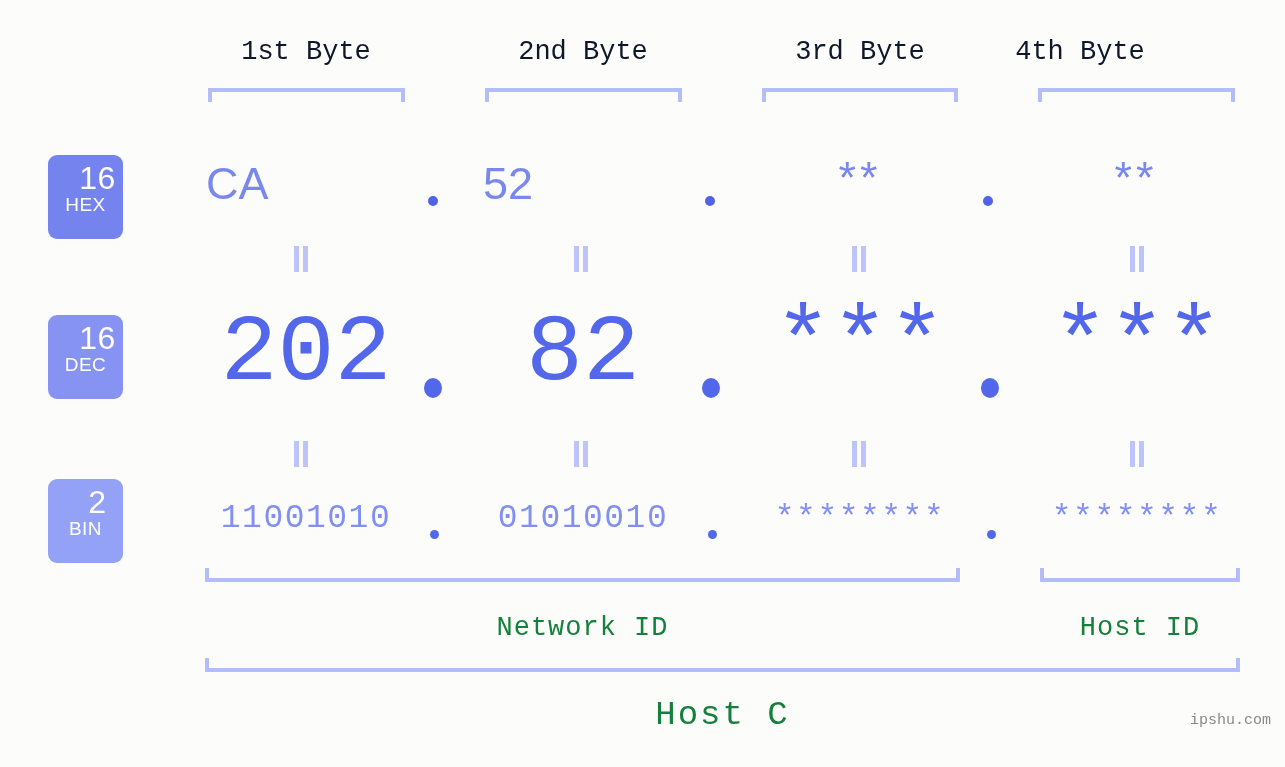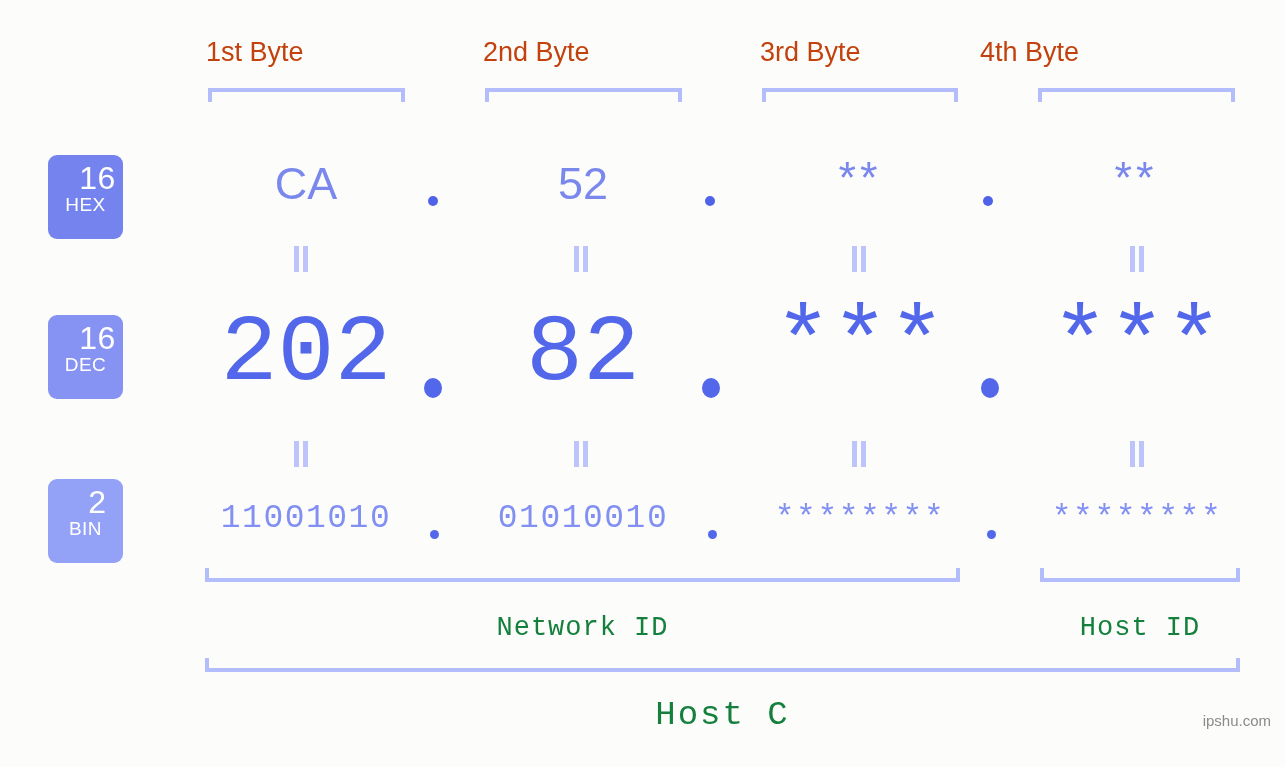--- a/index.html
+++ b/index.html
@@ -21,23 +21,24 @@
     width: 1285px;
     height: 767px;
   }
 
   
   .byte-label {
     position: absolute;
     top: 33px;
     height: 38px;
     line-height: 38px;
+    text-align: center;
     font-size: 27px;
-    color: #c2410c;
-    font-family: Liberation Sans, sans-serif;
+    color: #0f172a;
+    font-family: Liberation Mono, monospace;
     letter-spacing: 0px;
     white-space: nowrap;
   }
 
   
   .bracket-top {
     position: absolute;
     top: 88px;
     height: 14px;
     border-top: 4px solid #b4bdfb;
@@ -88,21 +89,20 @@
   #badge-bin { top: 479px; height: 84px; background: #93a1f7; }
 
   
   .hex-val {
     position: absolute;
     top: 158px;
     height: 52px;
     line-height: 52px;
     font-size: 45px;
     color: #7a88ee;
-    text-align: center;
     font-family: "Liberation Sans", sans-serif;
     white-space: nowrap;
   }
   .hex-star {
     position: absolute;
     top: 152px;
     height: 52px;
     line-height: 52px;
     font-size: 45px;
     letter-spacing: 4px;
@@ -209,21 +209,21 @@
     letter-spacing: 2px;
   }
 
   
   #watermark {
     position: absolute;
     right: 14px;
     top: 712px;
     font-size: 15px;
     color: #8a8a8a;
-    font-family: Liberation Sans, sans-serif;
+    font-family: Liberation Mono, monospace;
     letter-spacing: 0px;
   }
 </style>
 </head>
 <body>
 
 <div class="stage">
 
   <div class="byte-label" style="left:206px; width:200px;">1st Byte</div>
   <div class="byte-label" style="left:483px; width:200px;">2nd Byte</div>

